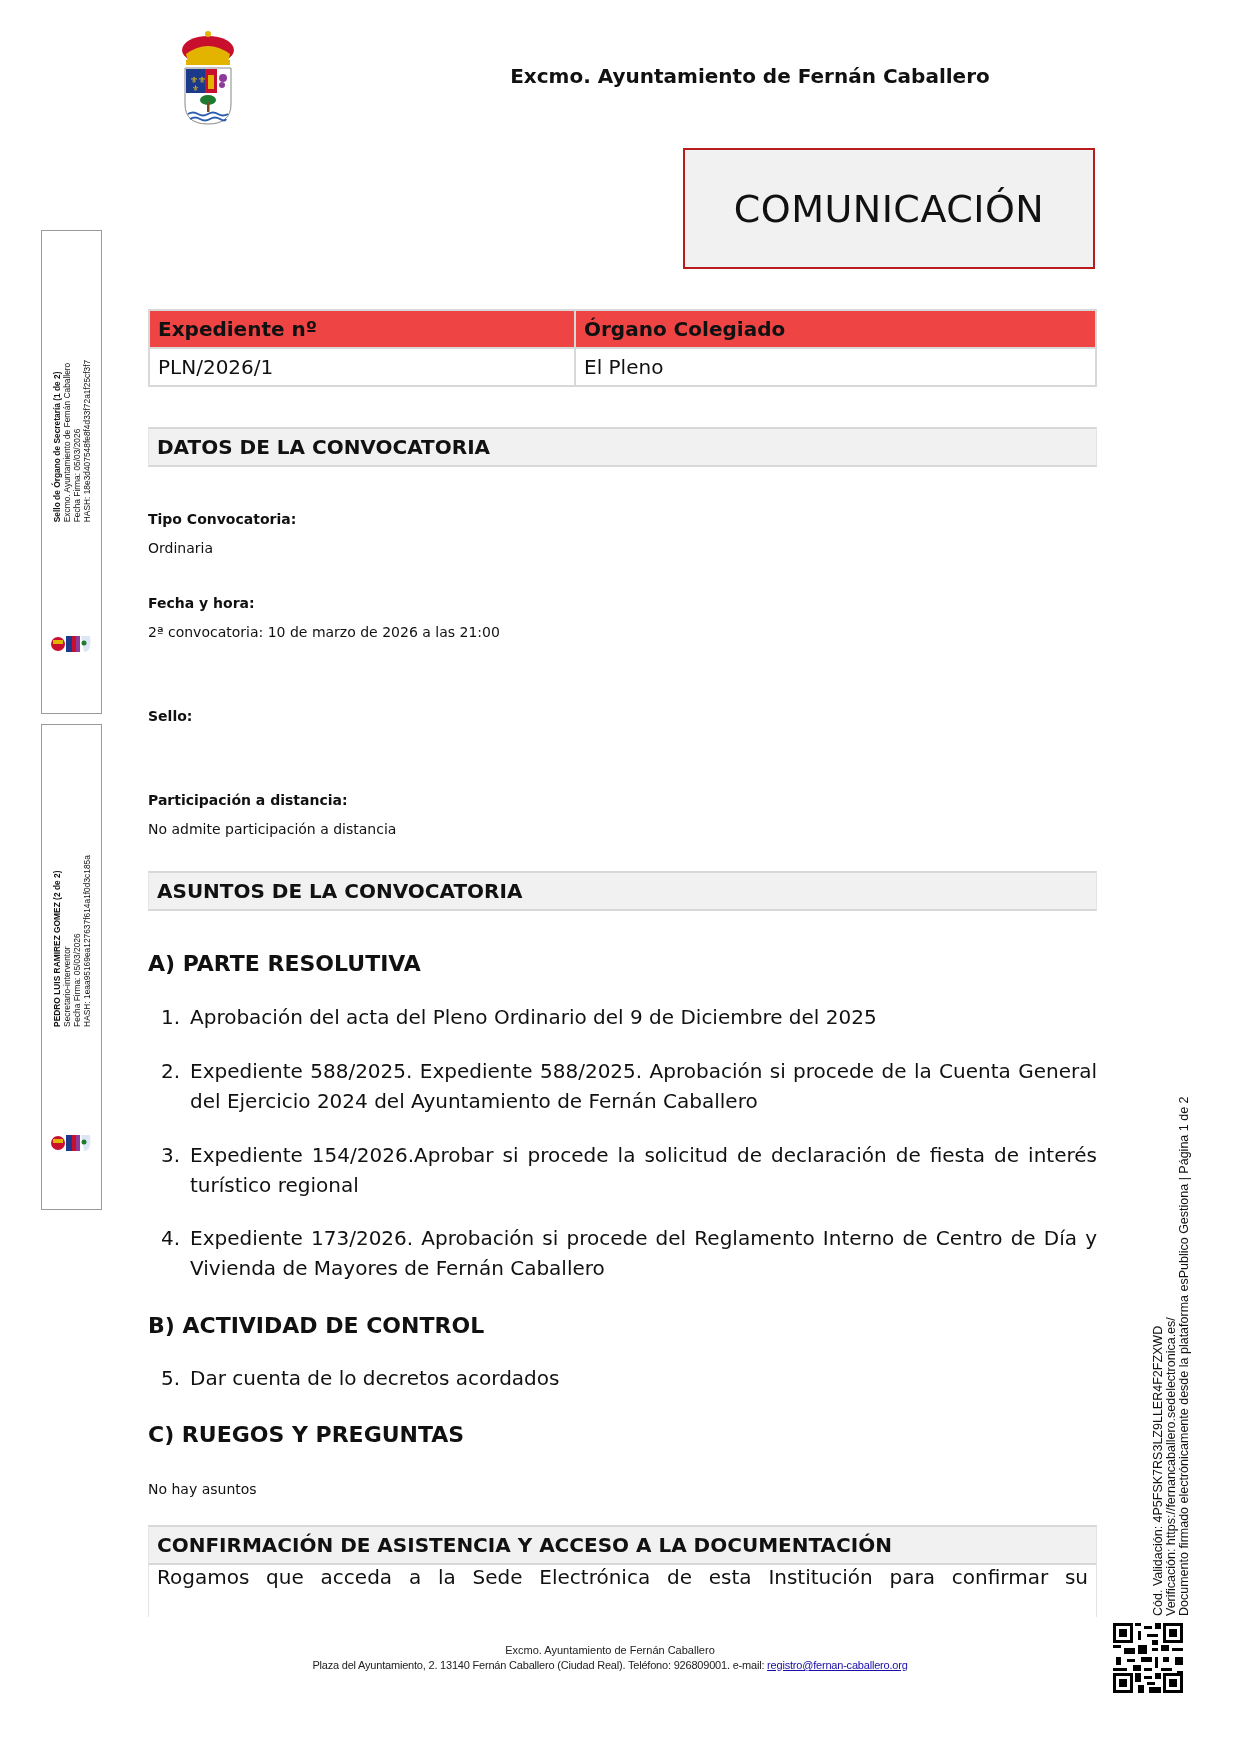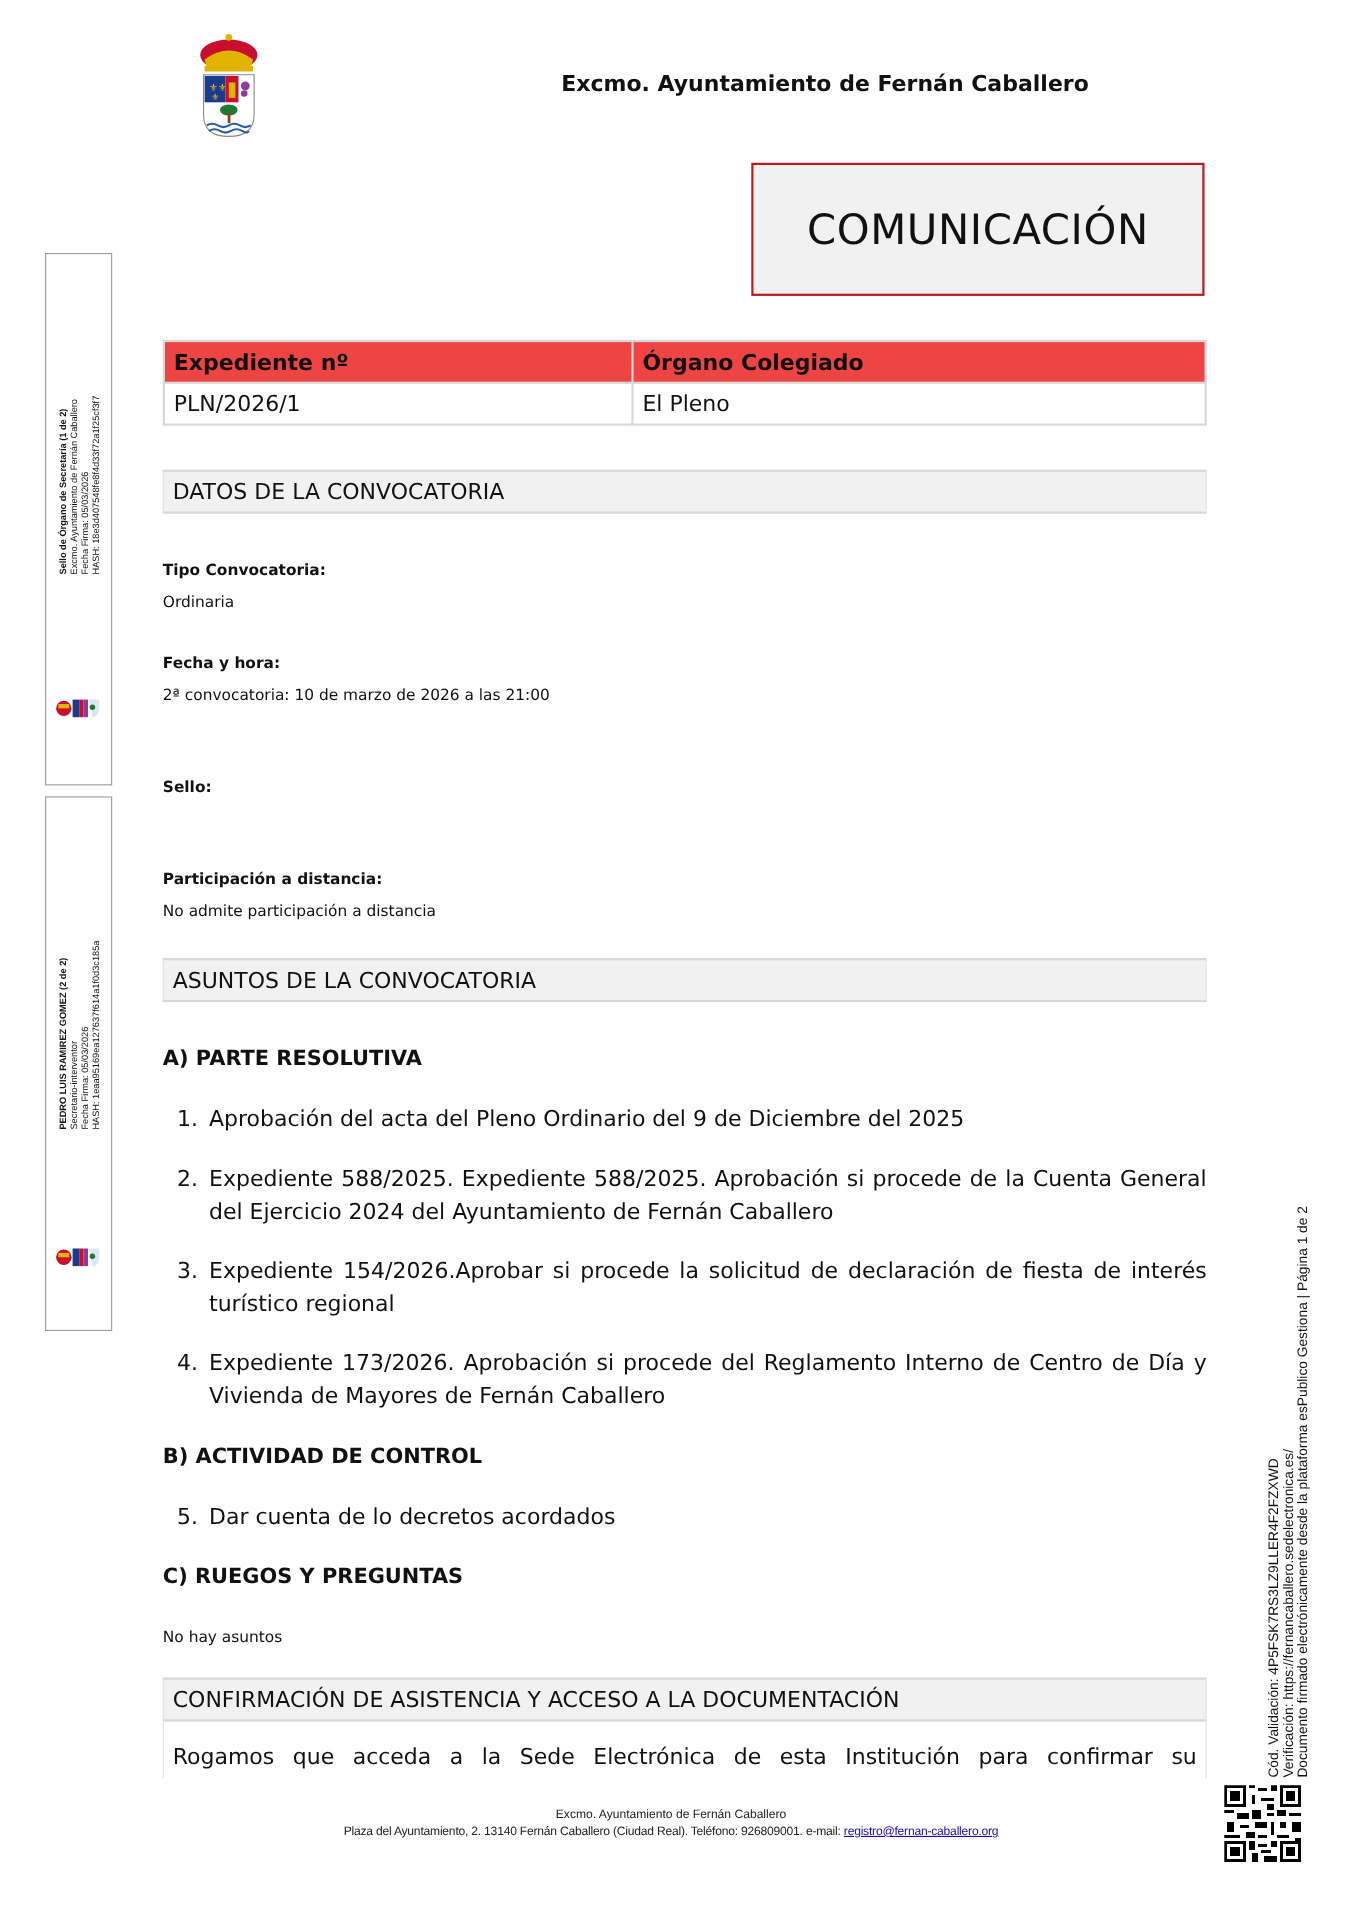--- a/index.html
+++ b/index.html
@@ -22,34 +22,34 @@
 
   
   .info-table { left: 148px; top: 309px; width: 949px; border-collapse: collapse; font-size: 20px; }
   .info-table td { border: 2px solid #d8d8d8; height: 36px; padding: 0 8px; vertical-align: middle; }
   .info-table tr.head td { background: #ef4444; font-weight: bold; }
   .info-table td:first-child { width: 408px; }
 
   .section-bar { left: 148px; width: 949px; height: 40px; box-sizing: border-box;
     background: #f1f1f1; border-top: 2px solid #d8d8d8; border-bottom: 2px solid #d8d8d8;
     border-left: 1px solid #e4e4e4; border-right: 1px solid #e4e4e4;
-    font-weight: normal; font-size: 20px; padding-left: 8px; display: flex; align-items: center; }
+    font-weight: bold; font-size: 20px; padding-left: 8px; display: flex; align-items: center; }
 
   .field { left: 148px; width: 949px; font-size: 14px; line-height: 29px; }
   .field .lbl { font-weight: bold; }
 
-  .sub-heading { left: 148px; font-weight: bold; font-size: 19px; }
+  .sub-heading { left: 148px; font-weight: bold; font-size: 22px; }
 
   .item { left: 148px; width: 949px; font-size: 20px; line-height: 30px; display: flex; }
   .item .num { width: 42px; flex: none; text-align: right; padding-right: 10px; box-sizing: border-box; }
   .item .txt { flex: 1; text-align: justify; text-align-last: left; }
 
   .confirm-body { left: 148px; top: 1565px; width: 949px; height: 52px; box-sizing: border-box;
     border-left: 1px solid #e4e4e4; border-right: 1px solid #e4e4e4;
-    padding: 20px 8px 0 8px; font-size: 20px; text-align: justify; text-align-last: justify; }
+    padding: 0 8px 0 8px; font-size: 20px; text-align: justify; text-align-last: justify; }
 
   
   .footer { left: 200px; top: 1643px; width: 820px; text-align: center;
     font-family: "Liberation Sans Narrow", "Liberation Sans", sans-serif; font-size: 11px; line-height: 15px; color: #222; }
   .footer .addr { letter-spacing: -0.2px; }
   .footer a { color: #1a0dab; text-decoration: underline; }
 
   
   .stamp { left: 41px; width: 61px; border: 1px solid #9a9a9a; box-sizing: border-box; background: #fff; }
   .stamp-text {

